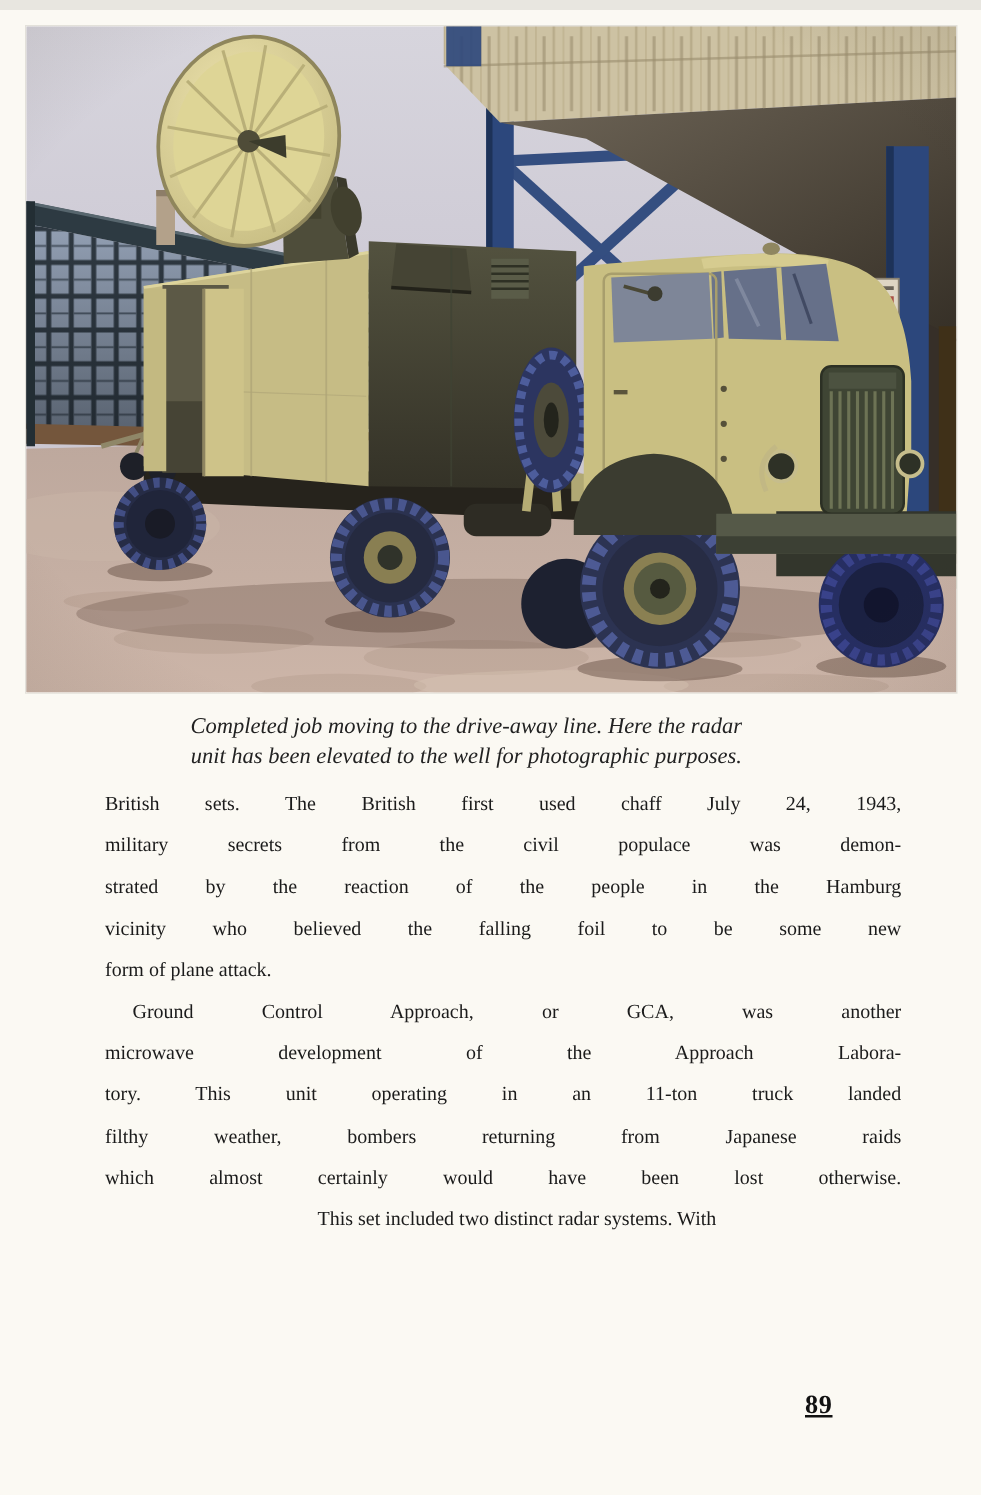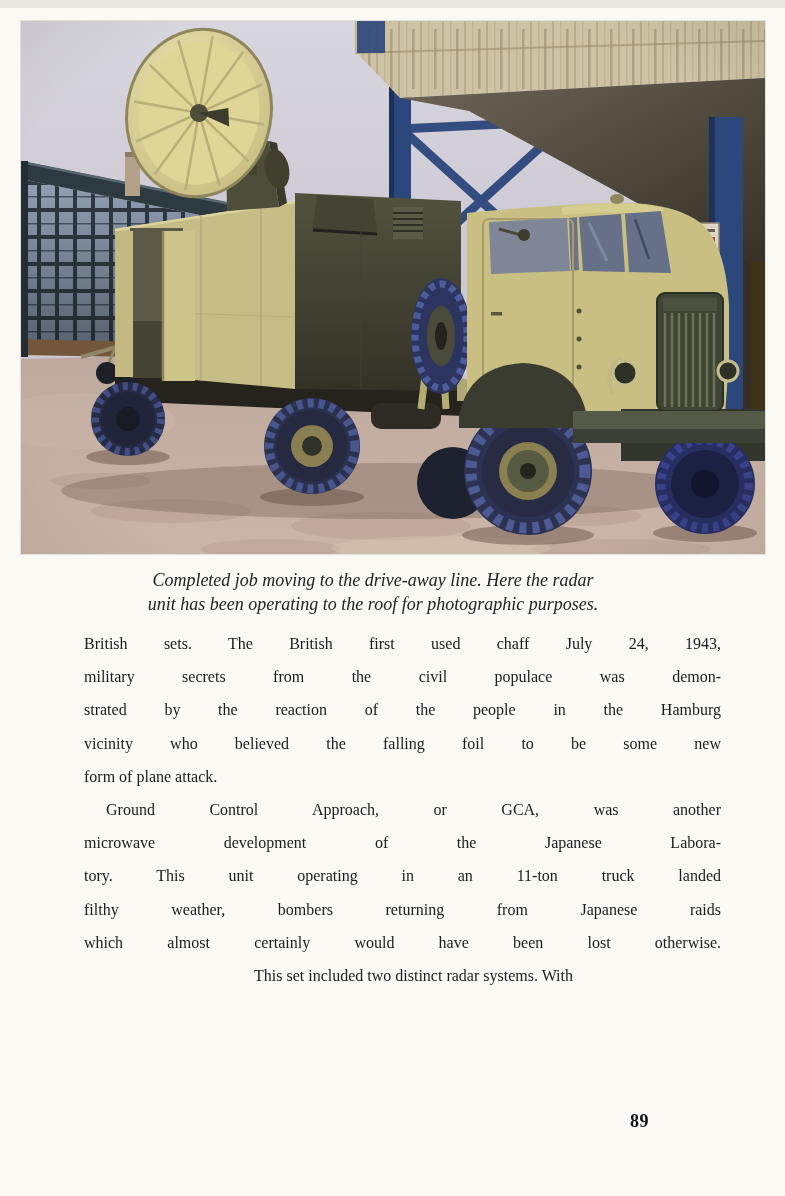--- a/index.html
+++ b/index.html
@@ -19,22 +19,22 @@
   }
   .body-text{
     position:absolute;left:84px;top:619px;width:637px;
     font-size:16px;line-height:33.2px;
   }
   .para{margin:0;}
   .line{white-space:normal;}
   .line.j{text-align:justify;text-align-last:justify;}
   .line.indent{padding-left:22px;text-align:center;}
   .folio{
-    position:absolute;top:1103px;right:136px;
-    font-size:18px;font-weight:bold;letter-spacing:.5px;color:#111;
+    position:absolute;top:1103px;right:119px;
+    font-size:21px;font-weight:bold;letter-spacing:.5px;color:#111;text-decoration:underline;
   }
 </style>
 </head>
 <body>
 
 <div class="page">
 
   <figure class="photo-frame">
     <svg viewBox="0 0 744 533" xmlns="http://www.w3.org/2000/svg">
       <defs>
@@ -292,34 +292,34 @@
           <rect x="552" y="408" width="192" height="14" fill="#3c4034"></rect>
         </g>
       </g>
 
       <rect width="744" height="533" fill="url(#vign)"></rect>
     </svg>
   </figure>
 
   <div class="caption">
     <div class="cap-line">Completed job moving to the drive-away line. Here the radar</div>
-    <div class="cap-line">unit has been operating to the roof for photographic purposes.</div>
+    <div class="cap-line">unit has been elevated to the well for photographic purposes.</div>
   </div>
 
   <div class="body-text">
     <div class="para">
       <div class="line j">British sets. The British first used chaff July 24, 1943,</div>
       <div class="line j">military secrets from the civil populace was demon-</div>
       <div class="line j">strated by the reaction of the people in the Hamburg</div>
       <div class="line j">vicinity who believed the falling foil to be some new</div>
       <div class="line">form of plane attack.</div>
     </div>
     <div class="para">
       <div class="line j indent">Ground Control Approach, or GCA, was another</div>
-      <div class="line j">microwave development of the Japanese Labora-</div>
+      <div class="line j">microwave development of the Approach Labora-</div>
       <div class="line j">tory. This unit operating in an 11-ton truck landed</div>
       <div class="line j">filthy weather, bombers returning from Japanese raids</div>
       <div class="line j">which almost certainly would have been lost otherwise.</div>
     </div>
     <div class="para">
       <div class="line indent">This set included two distinct radar systems. With</div>
     </div>
   </div>
 
   <div class="folio">89</div>

